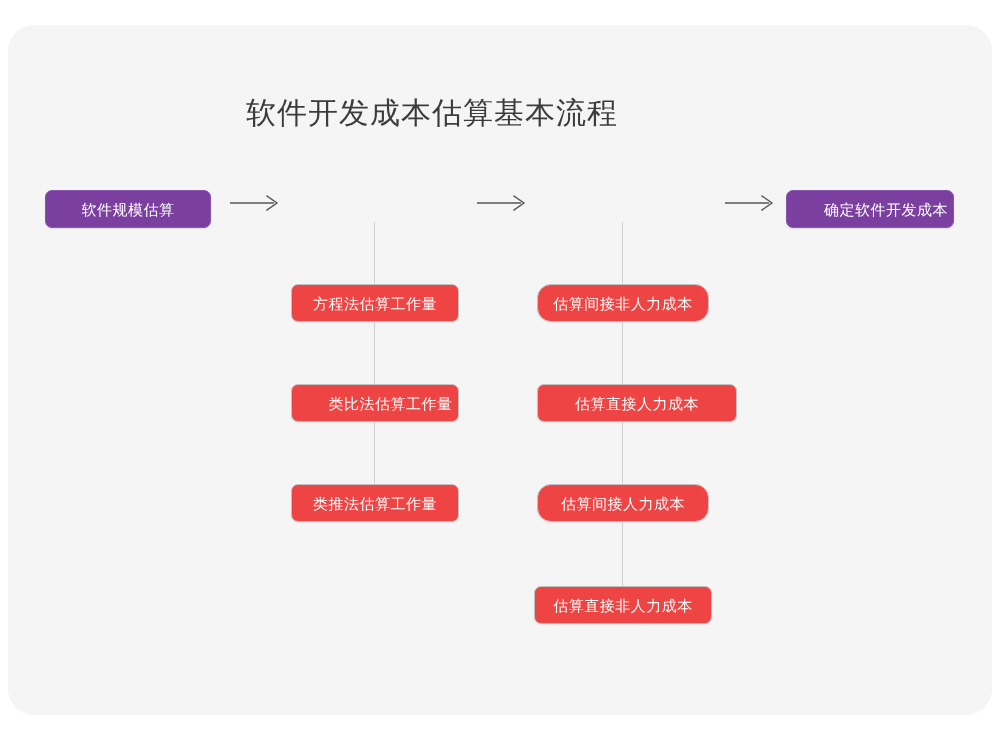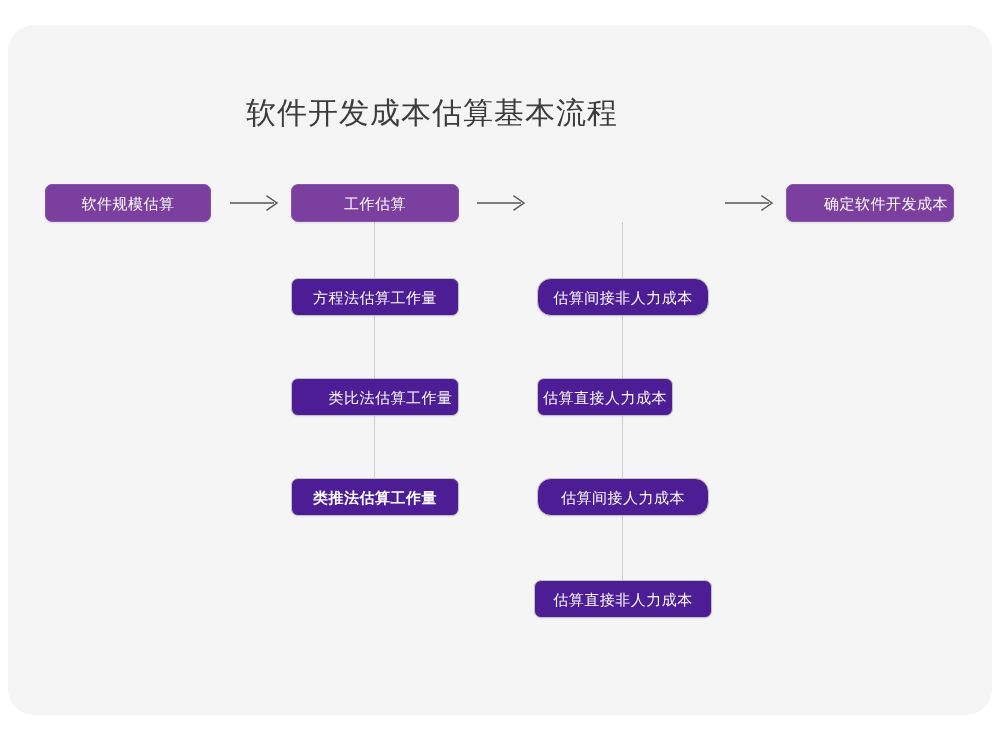--- a/index.html
+++ b/index.html
@@ -53,31 +53,32 @@
     box-sizing: border-box;
     display: flex;
     align-items: center;
     justify-content: center;
     border-radius: 7px;
     font-size: 15px;
     line-height: 1;
     letter-spacing: 0.5px;
     white-space: nowrap;
     height: 38px;
+    margin-top: 6px;
   }
 
   .node.primary {
     background: #7b3fa0;
     border: 1px solid #8b55ad;
     color: #ffffff;
     box-shadow: 0 1px 2px rgba(0,0,0,0.10);
   }
 
   .node.secondary {
-    background: #4c1d95;
+    background: #ef4444;
     border: 1px solid #c3c3c3;
     color: #fdfdfd;
     box-shadow: 0 1px 2px rgba(0,0,0,0.06);
   }
 
   
   .stem {
     position: absolute;
     width: 1px;
     background: #cfcfcf;
@@ -97,21 +98,20 @@
 
   <div class="card"></div>
 
   <div class="title">软件开发成本估算基本流程</div>
 
   <div class="stem" style="left:374px; top:222px; height:294px;"></div>
   <div class="stem" style="left:622px; top:222px; height:396px;"></div>
 
   <div class="node primary" style="left:45px; top:184px; width:166px;">软件规模估算</div>
 
-  <div class="node primary" style="left:291px; top:184px; width:168px;">工作估算</div>
 
 
   <div class="node primary" style="left:786px; top:184px; width:168px;padding-left:32px;">确定软件开发成本</div>
 
   <div class="arrow" style="left:229px; top:192px; width:55px;">
     <svg width="55" height="22" viewBox="0 0 55 22">
       <path d="M1 11 H45" stroke="#555555" stroke-width="1.4" fill="none"></path>
       <path d="M38 4 L48 11 L38 18" stroke="#555555" stroke-width="1.4" fill="none" stroke-linecap="square" stroke-linejoin="miter"></path>
     </svg>
   </div>
@@ -127,23 +127,23 @@
     <svg width="55" height="22" viewBox="0 0 55 22">
       <path d="M1 11 H45" stroke="#555555" stroke-width="1.4" fill="none"></path>
       <path d="M38 4 L48 11 L38 18" stroke="#555555" stroke-width="1.4" fill="none" stroke-linecap="square" stroke-linejoin="miter"></path>
     </svg>
   </div>
 
   <div class="node secondary" style="left:291px; top:278px; width:168px;">方程法估算工作量</div>
 
   <div class="node secondary" style="left:291px; top:378px; width:168px;padding-left:31px;">类比法估算工作量</div>
 
-  <div class="node secondary" style="left:291px; top:478px; width:168px;font-weight:bold;">类推法估算工作量</div>
+  <div class="node secondary" style="left:291px; top:478px; width:168px;">类推法估算工作量</div>
 
   <div class="node secondary" style="left:537px; top:278px; width:172px;border-radius:14px;">估算间接非人力成本</div>
 
-  <div class="node secondary" style="left:537px; top:378px; width:136px;">估算直接人力成本</div>
+  <div class="node secondary" style="left:537px; top:378px; width:200px;">估算直接人力成本</div>
 
   <div class="node secondary" style="left:537px; top:478px; width:172px;border-radius:14px;">估算间接人力成本</div>
 
   <div class="node secondary" style="left:534px; top:580px; width:178px;">估算直接非人力成本</div>
 
 </div>
 
 </body></html>

